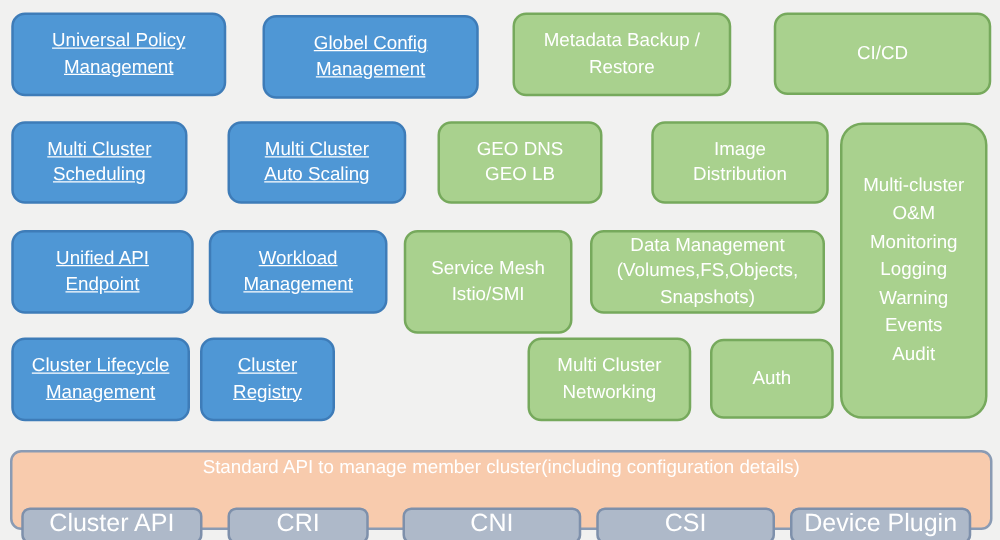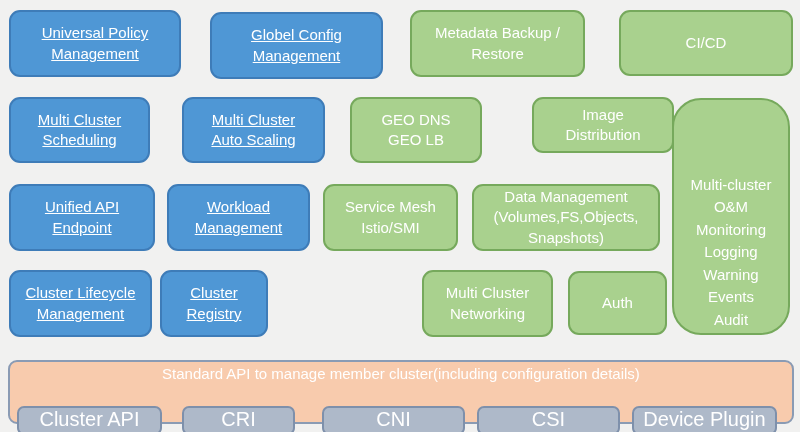--- a/index.html
+++ b/index.html
@@ -18,21 +18,21 @@
     color:#ffffff;
     font-size:15px; line-height:1.35;
     border-radius:11px;
     box-sizing:border-box;
   }
   .node .lbl { white-space:pre-line; padding:2px 6px; }
 
   .blue  { background:#4f97d5; border:2px solid #3e7cb8;text-decoration:underline; }
   .green { background:#a9d18e; border:2px solid #76a95c; }
 
-  .tall  { border-radius:29px; line-height:1.5;align-items:flex-end; }
+  .tall  { border-radius:18px; line-height:1.5; }
 
   .api-bar {
     position:absolute; left:8px; top:360px; width:786px; height:64px;
     background:#f8cbad; border:2px solid #8a9bb4; border-radius:9px;
     box-sizing:border-box;
   }
   .api-bar-title {
     position:absolute; left:0; top:3px; width:100%;
     text-align:center; color:#ffffff; font-size:15px;
   }
@@ -71,34 +71,34 @@
 Scheduling</span>
   </div>
   <div class="node blue" style="left:182px;top:97px;width:143px;height:66px">
     <span class="lbl">Multi Cluster
 Auto Scaling</span>
   </div>
   <div class="node green" style="left:350px;top:97px;width:132px;height:66px">
     <span class="lbl">GEO DNS
 GEO LB</span>
   </div>
-  <div class="node green" style="left:532px;top:97px;width:142px;height:56px">
+  <div class="node green" style="left:521px;top:97px;width:142px;height:66px">
     <span class="lbl">Image
 Distribution</span>
   </div>
 
   <div class="node blue" style="left:9px;top:184px;width:146px;height:67px">
     <span class="lbl">Unified API
 Endpoint</span>
   </div>
   <div class="node blue" style="left:167px;top:184px;width:143px;height:67px">
     <span class="lbl">Workload
 Management</span>
   </div>
-  <div class="node green" style="left:323px;top:184px;width:135px;height:67px">
+  <div class="node green" style="left:323px;top:184px;width:135px;height:83px">
     <span class="lbl">Service Mesh
 Istio/SMI</span>
   </div>
   <div class="node green" style="left:472px;top:184px;width:188px;height:67px">
     <span class="lbl">Data Management
 (Volumes,FS,Objects,
 Snapshots)</span>
   </div>
 
   <div class="node blue" style="left:9px;top:270px;width:143px;height:67px">

